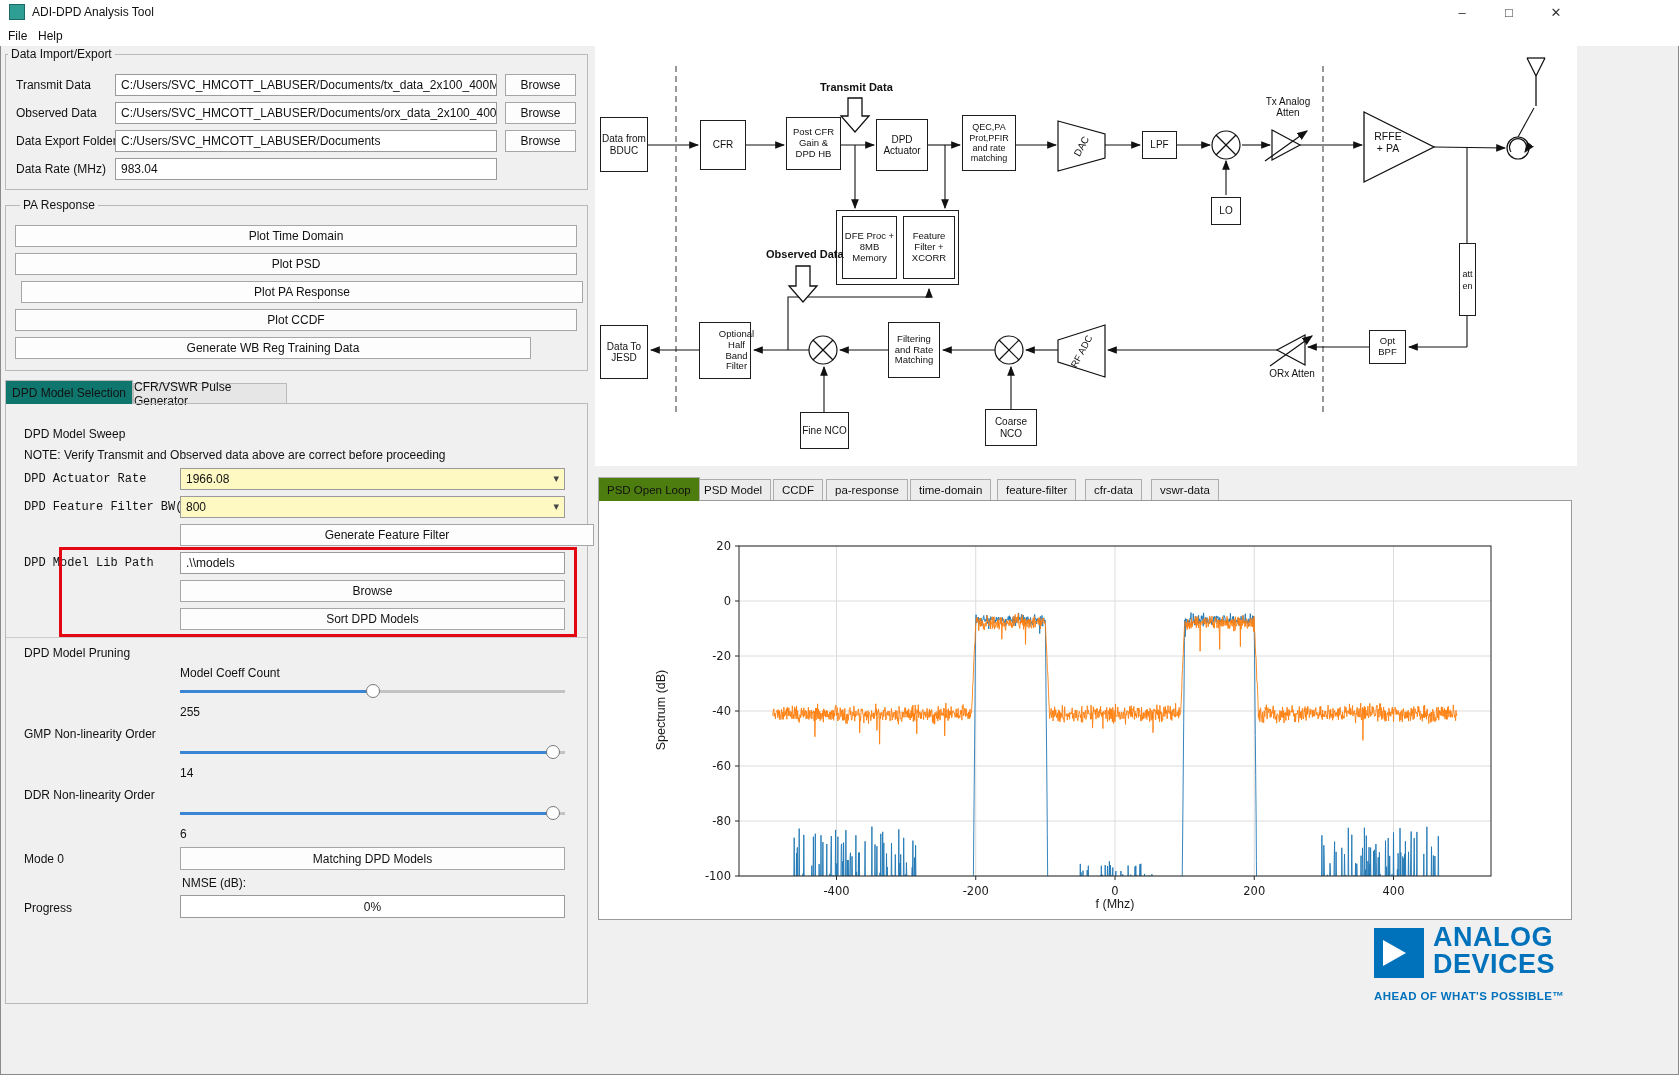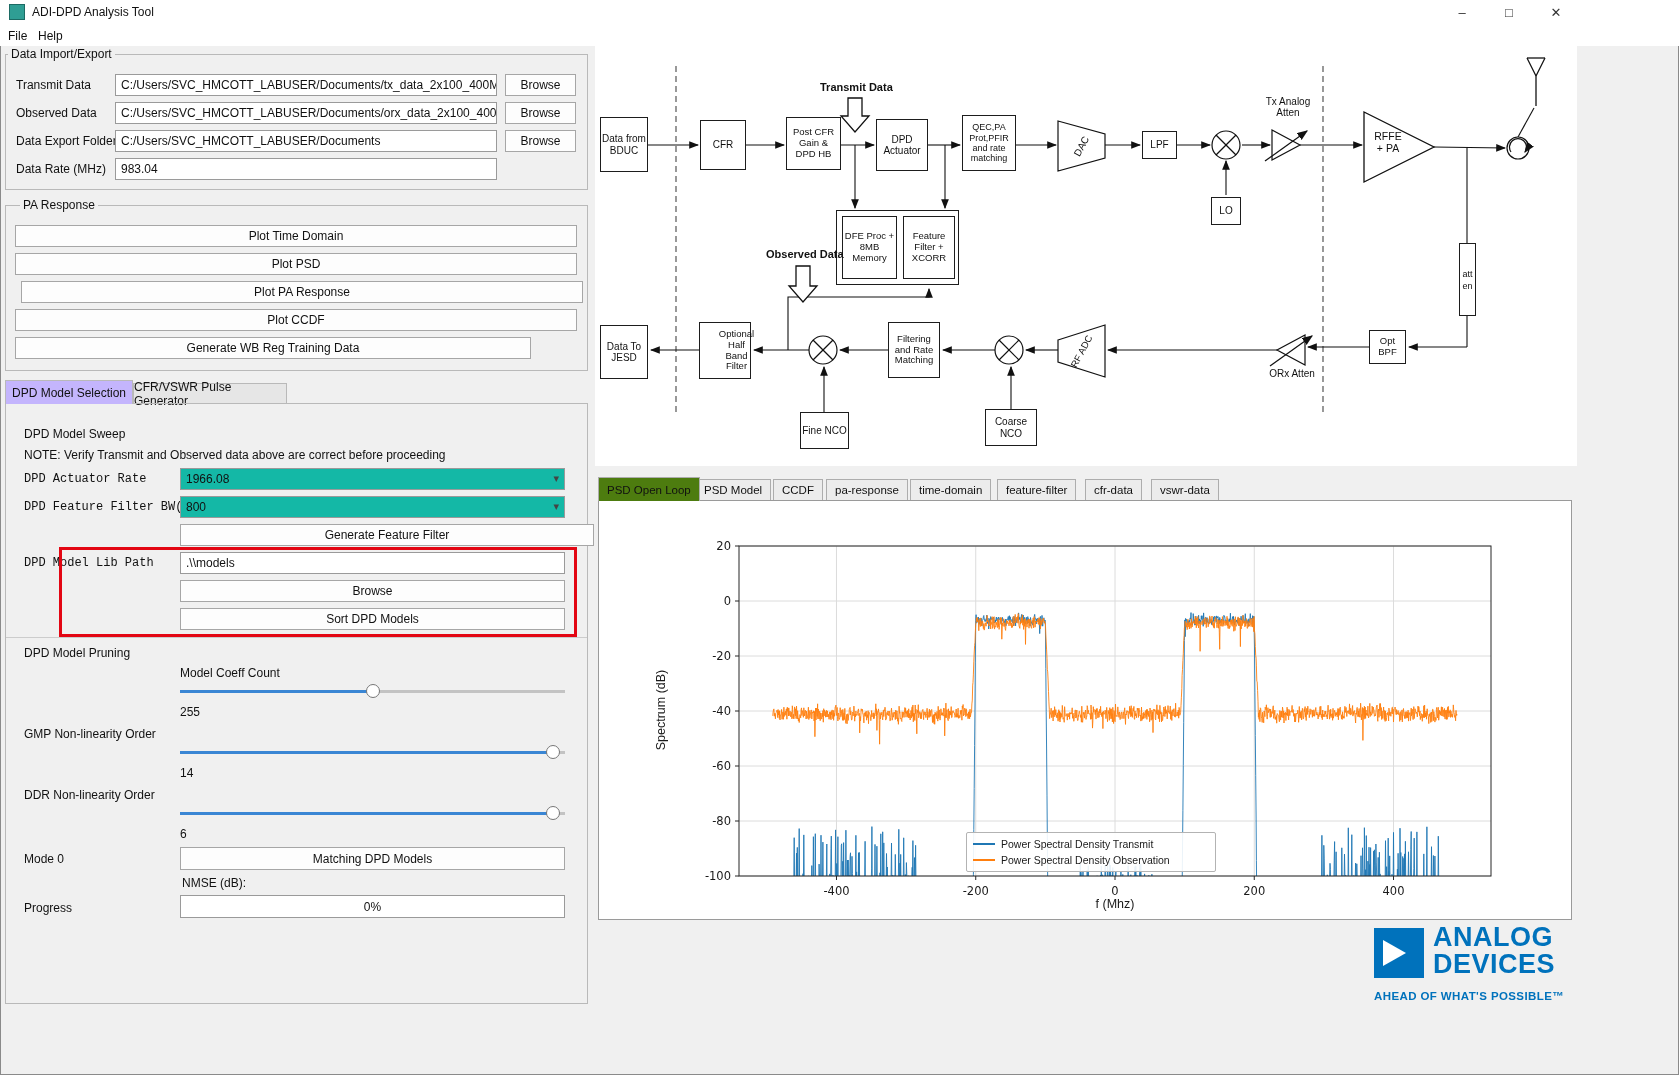--- a/index.html
+++ b/index.html
@@ -18,24 +18,24 @@
   .winbtn { top:0; width:34px; height:24px; display:flex; align-items:center; justify-content:center; font-size:13px; color:#333; cursor:pointer; }
   #menubar { left:0; top:24px; width:1679px; height:22px; background:#ffffff; }
   .menuitem { top:29px; font-size:12px; cursor:pointer; }
   
   .gbox { border:1px solid #b9b9b9; background:transparent; }
   .glabel { background:#f0f0f0; padding:0 3px; white-space:nowrap; }
   .lbl { white-space:nowrap; }
   .lblr { text-align:left;font-family:Liberation Mono, monospace; }
   .input { background:#fff; border:1px solid #9a9a9a; display:flex; align-items:center; padding:0 5px; white-space:nowrap; overflow:hidden; }
   .btn { background:#fdfdfd; border:1px solid #a6a6a6; display:flex; align-items:center; justify-content:center; cursor:pointer; white-space:nowrap; }
-  .combo { background:#14b8a6; border:1px solid #9a9a9a; display:flex; align-items:center; padding:0 18px 0 5px; position:absolute; }
+  .combo { background:#fef9c3; border:1px solid #9a9a9a; display:flex; align-items:center; padding:0 18px 0 5px; position:absolute; }
   .combo .arr { position:absolute; right:5px; top:3px; font-size:11px; color:#444; }
   .tab { position:absolute; display:flex; align-items:center; justify-content:center; cursor:pointer; }
-  .tab.active { background:#c4b5fd; border:1px solid #b9b9b9; border-bottom:none; z-index:3; }
+  .tab.active { background:#0f766e; border:1px solid #b9b9b9; border-bottom:none; z-index:3; }
   .tab.inactive { background:#e6e6e6; border:1px solid #b9b9b9; border-bottom:none; }
   .slider { position:absolute; height:15px; }
   .sl-track { position:absolute; left:0; right:0; top:6px; height:3px; background:#c3c3c3; }
   .sl-fill  { position:absolute; left:0; top:6px; height:3px; background:#3a86d4; }
   .sl-handle{ position:absolute; top:0px; width:14px; height:14px; border-radius:50%; background:#fff; border:1px solid #777; }
   .progress { background:#fff; border:1px solid #9a9a9a; display:flex; align-items:center; justify-content:center; }
   #red-annotation { border:3px solid #e30613; pointer-events:none; z-index:50; }
   
   #diagram-bg { left:595px; top:46px; width:982px; height:420px; background:#ffffff; }
   #diagram { left:598px; top:48px; width:977px; height:416px; }
@@ -326,30 +326,20 @@
         <text x="132" y="214" text-anchor="end" font-size="11.5" fill="#1a1a1a">-40</text>
         <line x1="136" y1="265" x2="140" y2="265" stroke="#262626" stroke-width="1"></line>
         <text x="132" y="269" text-anchor="end" font-size="11.5" fill="#1a1a1a">-60</text>
         <line x1="136" y1="320" x2="140" y2="320" stroke="#262626" stroke-width="1"></line>
         <text x="132" y="324" text-anchor="end" font-size="11.5" fill="#1a1a1a">-80</text>
         <line x1="136" y1="375" x2="140" y2="375" stroke="#262626" stroke-width="1"></line>
         <text x="132" y="379" text-anchor="end" font-size="11.5" fill="#1a1a1a">-100</text>
       </svg></div>
   <div id="psd-ylabel">Spectrum (dB)</div>
   <div id="psd-xlabel">f (Mhz)</div>
-  <div id="psd-legend">
-      <div class="lg-row">
-        <span class="lg-line" style="background: rgb(31, 119, 180);"></span>
-        <span class="lg-txt">Power Spectral Density Transmit</span>
-      </div>
-      <div class="lg-row">
-        <span class="lg-line" style="background: rgb(255, 127, 14);"></span>
-        <span class="lg-txt">Power Spectral Density Observation</span>
-      </div>
-    </div>
 </div>
 
 <div class="abs" id="adi-square">
   <div id="adi-triangle"></div>
 </div>
 <div class="adi-word" style="top:924px;">ANALOG</div>
 <div class="adi-word" style="top:951px;">DEVICES</div>
 <div class="abs" id="adi-tagline">AHEAD OF WHAT'S POSSIBLE™</div>
 
 </body></html>

